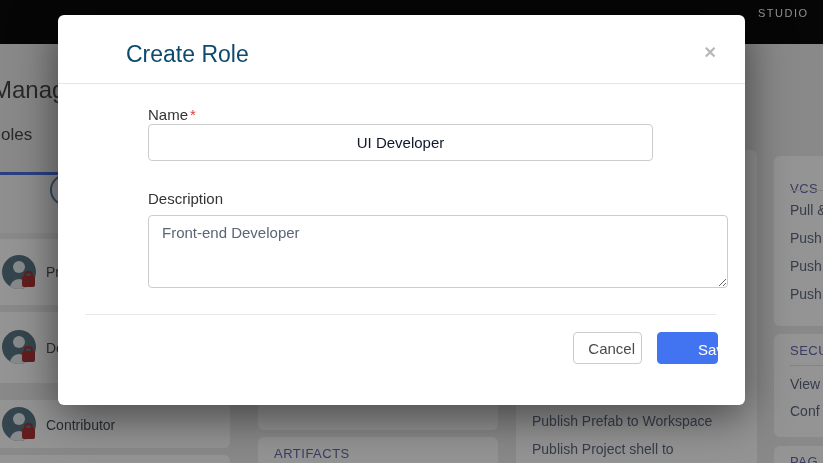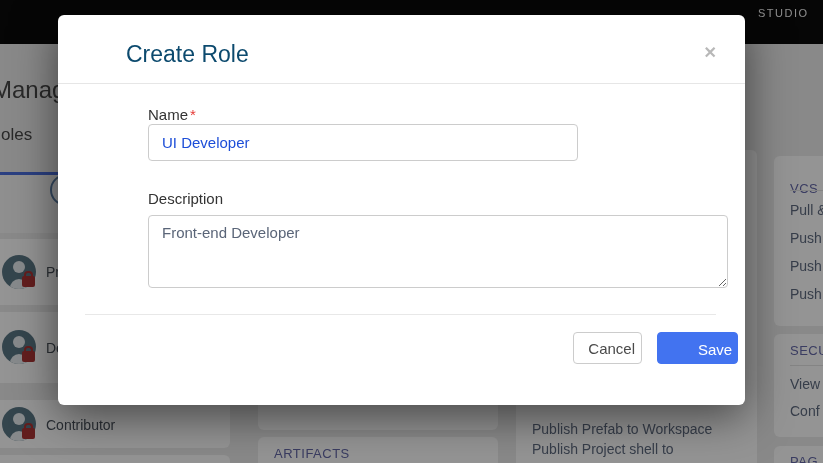--- a/index.html
+++ b/index.html
@@ -35,28 +35,28 @@
   .overlay{position:absolute;inset:0;background:rgba(0,0,0,0.42);z-index:5;}
 
   
   .modal{position:absolute;left:58px;top:15px;width:687px;height:390px;background:#fff;border-radius:6px;
          box-shadow:0 10px 45px rgba(0,0,0,0.55);z-index:10;}
   .modal-title{position:absolute;left:30px;top:26px;font-size:23px;color:#0c4a6e;margin-left:38px;}
   .modal-close{position:absolute;right:28px;top:30px;font-size:16px;font-weight:bold;color:#b8b8b8;cursor:pointer;line-height:1;}
   .modal-header-line{position:absolute;left:0;right:0;top:68px;height:1px;background:#e6e6e6;}
   .field-label{position:absolute;left:90px;font-size:15px;color:#333;}
   .req{color:#e53935;margin-left:2px;}
-  .text-input{position:absolute;left:90px;width:430px;height:37px;border:1px solid #cccccc;border-radius:4px;
-              padding:0 13px;font-size:15px;color:#1d4ed8;background:#fff;outline:none;}
+  .text-input{position:absolute;left:90px;width:505px;height:37px;border:1px solid #cccccc;border-radius:4px;
+              padding:0 13px;font-size:15px;color:#0f172a;background:#fff;outline:none;text-align:center;}
   .text-area{position:absolute;left:90px;width:580px;height:73px;border:1px solid #cccccc;border-radius:4px;
              padding:8px 13px;font-size:15px;color:#5a6578;background:#fff;outline:none;resize:both;}
   .footer-line{position:absolute;left:27px;right:29px;top:299px;height:1px;background:#e8e8e8;}
   .btn{position:absolute;top:317px;height:32px;border-radius:4px;font-size:15px;text-align:right;line-height:30px;cursor:pointer;}
   .btn-cancel{left:515px;width:69px;background:#fff;border:1px solid #ccc;color:#4a4a4a;}
-  .btn-save{left:599px;width:81px;background:#4273f0;border:1px solid #4273f0;color:#fff;line-height:31px;padding-left:40px;}
+  .btn-save{left:599px;width:61px;background:#4273f0;border:1px solid #4273f0;color:#fff;line-height:31px;padding-left:40px;}
 </style>
 </head>
 <body>
 
 <div id="stage">
 
   <div class="topbar">
     <span class="brand">STUDIO</span>
   </div>
 
@@ -96,21 +96,21 @@
     </div>
 
     <div class="card role-card" style="top:455px;height:40px;"></div>
 
     <div class="card" style="left:258px;top:150px;width:240px;height:280px;"></div>
     <div class="card" style="left:258px;top:437px;width:240px;height:60px;">
       <span class="sec-title" style="top:9px;text-align:right;">ARTIFACTS</span>
     </div>
 
     <div class="card" style="left:516px;top:150px;width:241px;height:340px;">
-      <span class="sec-item" style="top:263px;margin-top:8px;">Publish Prefab to Workspace</span>
+      <span class="sec-item" style="top:263px;">Publish Prefab to Workspace</span>
       <span class="sec-item" style="top:291px;">Publish Project shell to</span>
     </div>
 
     <div class="card" style="left:774px;top:156px;width:240px;height:170px;">
       <span class="sec-title" style="top:25px;">VCS</span>
       <span class="sec-divider" style="top:34px;"></span>
       <span class="sec-item" style="top:46px;">Pull &amp;</span>
       <span class="sec-item" style="top:74px;">Push</span>
       <span class="sec-item" style="top:102px;">Push</span>
       <span class="sec-item" style="top:130px;">Push</span>

